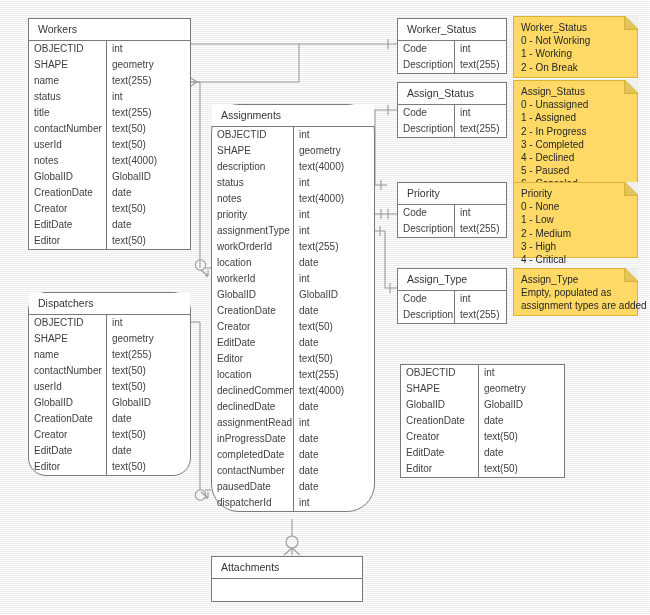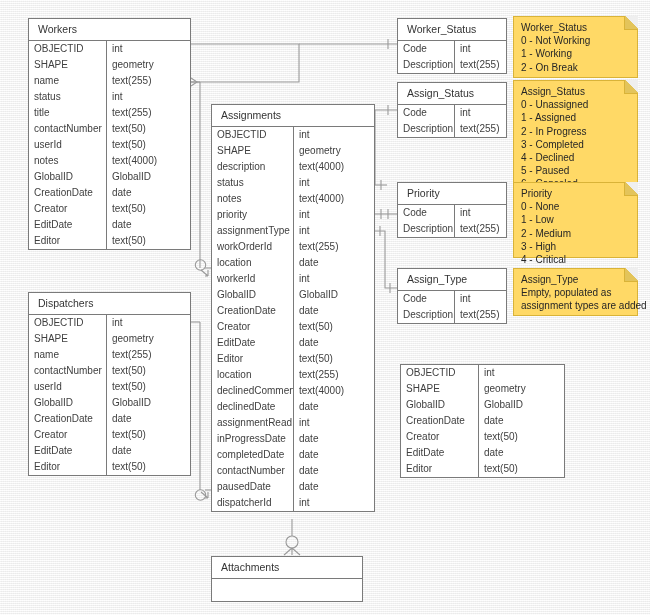--- a/index.html
+++ b/index.html
@@ -209,21 +209,21 @@
         <span class="field-name">EditDate</span>
         <span class="field-type">date</span>
       </div>
       <div class="field-row">
         <span class="field-name">Editor</span>
         <span class="field-type">text(50)</span>
       </div>
     </div>
   </div>
 
-  <div class="entity w-workers" style="left:20px; top:292px; width:163px;">
+  <div class="entity w-workers" style="left:20px; top:292px; width:163px;border-radius:18px;">
     <div class="entity-title">Dispatchers</div>
     <div class="entity-body">
       <div class="field-row">
         <span class="field-name">OBJECTID</span>
         <span class="field-type">int</span>
       </div>
       <div class="field-row">
         <span class="field-name">SHAPE</span>
         <span class="field-type">geometry</span>
       </div>
@@ -255,21 +255,21 @@
         <span class="field-name">EditDate</span>
         <span class="field-type">date</span>
       </div>
       <div class="field-row">
         <span class="field-name">Editor</span>
         <span class="field-type">text(50)</span>
       </div>
     </div>
   </div>
 
-  <div class="entity w-assign" style="left:203px; top:104px; width:164px;">
+  <div class="entity w-assign" style="left:203px; top:104px; width:164px;border-radius:28px;">
     <div class="entity-title">Assignments</div>
     <div class="entity-body">
       <div class="field-row">
         <span class="field-name">OBJECTID</span>
         <span class="field-type">int</span>
       </div>
       <div class="field-row">
         <span class="field-name">SHAPE</span>
         <span class="field-type">geometry</span>
       </div>

